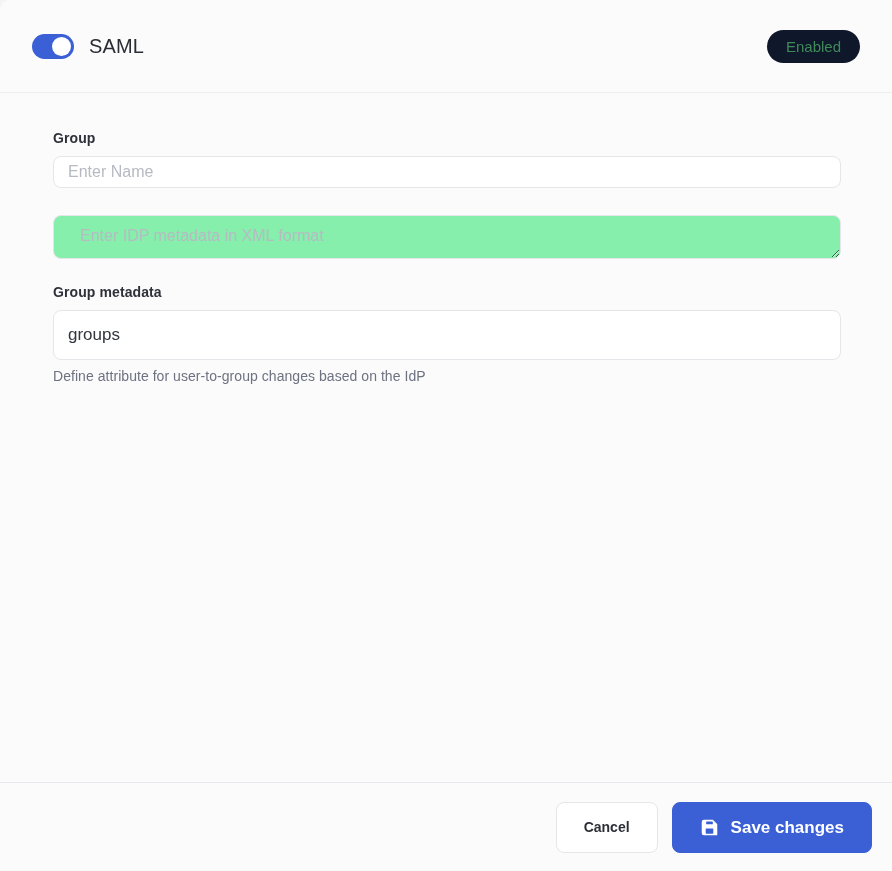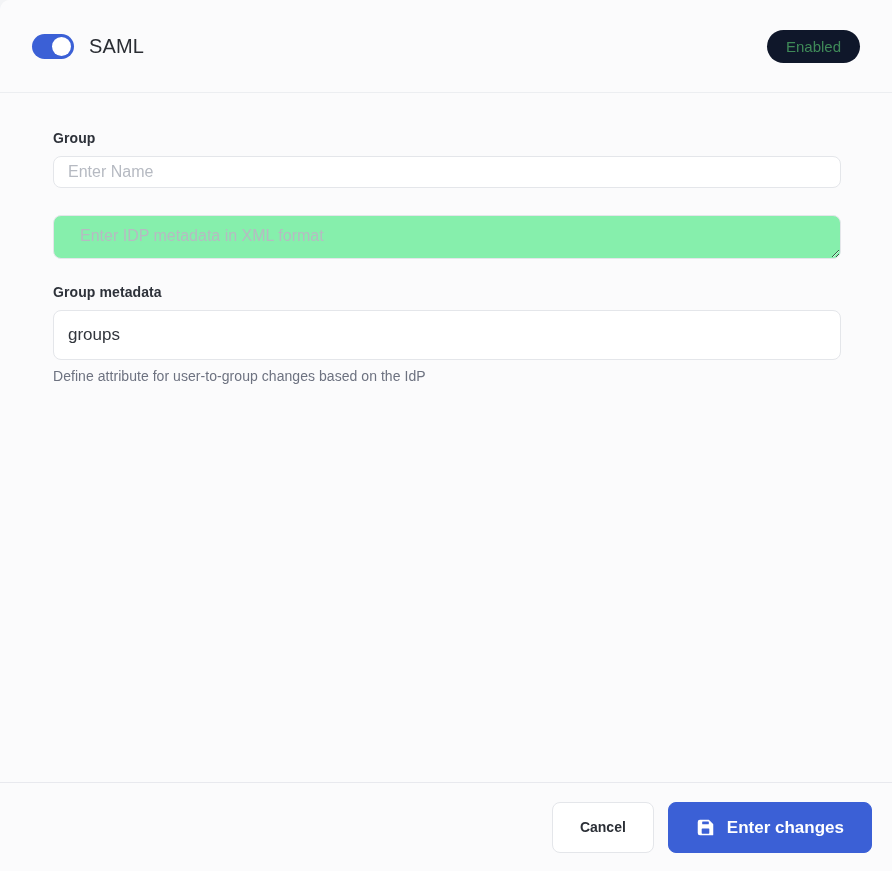--- a/index.html
+++ b/index.html
@@ -238,17 +238,17 @@
   <div class="panel-footer">
     <button class="btn btn-cancel">Cancel</button>
     <button class="btn btn-save">
       <span class="save-icon">
         <svg width="19" height="19" viewBox="0 0 24 24" fill="none" xmlns="http://www.w3.org/2000/svg">
           <path d="M5 3h11l5 5v13a0 0 0 0 1 0 0H5a2 2 0 0 1-2-2V5a2 2 0 0 1 2-2z" fill="#ffffff" stroke="#ffffff" stroke-width="1.6" stroke-linejoin="round"></path>
           <rect x="7.8" y="4.4" width="8.4" height="3.6" rx="0.7" fill="#3b60d6"></rect>
           <rect x="7.2" y="13.2" width="9.6" height="6.6" rx="0.8" fill="#3b60d6"></rect>
         </svg>
       </span>
-      <span>Enter changes</span>
+      <span>Save changes</span>
     </button>
   </div>
 
 </div>
 
 </body></html>

